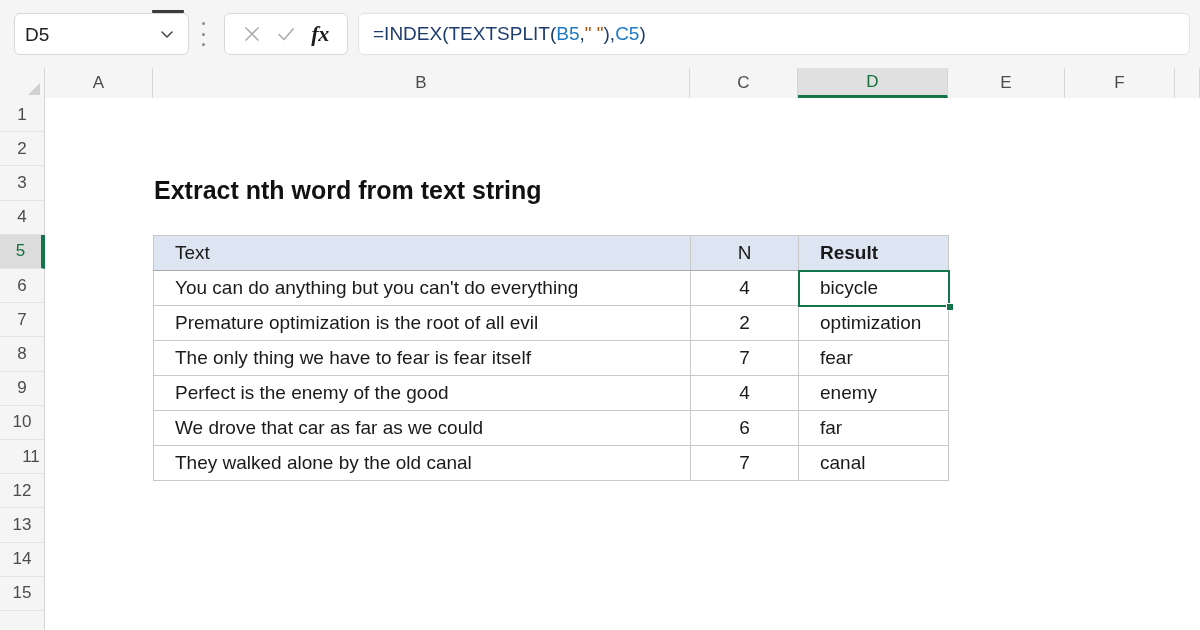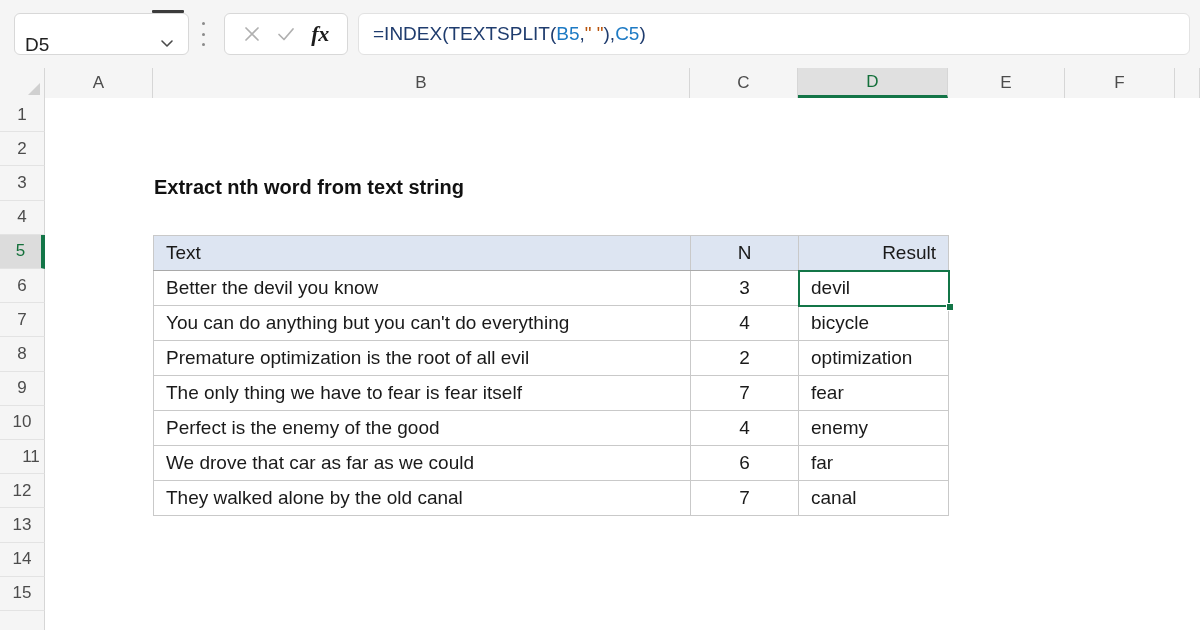--- a/index.html
+++ b/index.html
@@ -23,21 +23,21 @@
   }
 
   .namebox {
     position: absolute;
     left: 14px; top: 13px;
     width: 175px; height: 42px;
     background: #ffffff;
     border: 1px solid #d8d8d8;
     border-radius: 6px;
     display: flex;
-    align-items: flex-end;
+    align-items: center;
     padding: 0 10px;
   }
   .namebox-value {
     flex: 1;
     font-size: 19px;
     color: #212121;
     line-height: 1;
   }
   .namebox-caret {
     width: 22px; height: 22px;
@@ -184,53 +184,53 @@
     position: absolute;
     left: 45px; top: 30px;
     width: 1155px; height: 532px;
     background: #ffffff;
     overflow: hidden;
   }
 
   .title-cell {
     position: absolute;
     font-weight: bold;
-    font-size: 20px;
+    font-size: 25px;
     color: #111111;
     white-space: nowrap;
   }
 
   
   .dtable {
     position: absolute;
     border: 1px solid #a9a9a9;
     border-collapse: collapse;
   }
   .dtable td, .dtable th {
     border: 1px solid #c9c9c9;
     font-weight: normal;
     font-size: 19px;
     color: #1a1a1a;
-    padding: 0 12px;
+    padding: 0 21px;
     height: 34px;
     line-height: 34px;
     white-space: nowrap;
     overflow: hidden;
     text-align: left;
     background: #ffffff;
   }
   .dtable thead th {
     background: #dde5f2;
     border-bottom: 1px solid #a9a9a9;
   }
   .dtable .c-text   { width: 537px; }
   .dtable .c-n      { width: 108px; text-align: center; }
   .dtable .c-result { width: 150px; }
   .dtable thead th.c-n      { text-align: center; }
-  .dtable thead th.c-result { text-align: right; }
+  .dtable thead th.c-result { text-align: left; font-weight: bold; }
 
   
   .active-cell {
     position: absolute;
     border: 2px solid #137547;
     background: transparent;
     pointer-events: none;
     z-index: 5;
   }
   .fill-handle {
@@ -380,25 +380,20 @@
     <table class="dtable" style="left:108px; top:137px;">
       <thead>
         <tr>
           <th class="c-text">Text</th>
           <th class="c-n">N</th>
           <th class="c-result">Result</th>
         </tr>
       </thead>
       <tbody>
 
-      <tr>
-            <td class="c-text">Better the devil you know</td>
-            <td class="c-n">3</td>
-            <td class="c-result">devil</td>
-          </tr>
           <tr>
             <td class="c-text">You can do anything but you can't do everything</td>
             <td class="c-n">4</td>
             <td class="c-result">bicycle</td>
           </tr>
           <tr>
             <td class="c-text">Premature optimization is the root of all evil</td>
             <td class="c-n">2</td>
             <td class="c-result">optimization</td>
           </tr>

